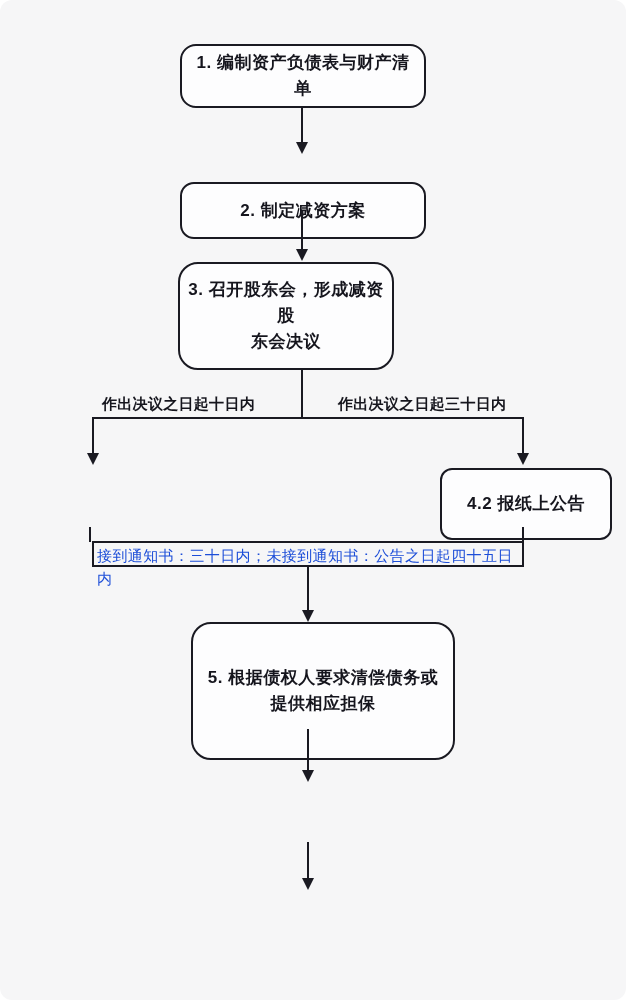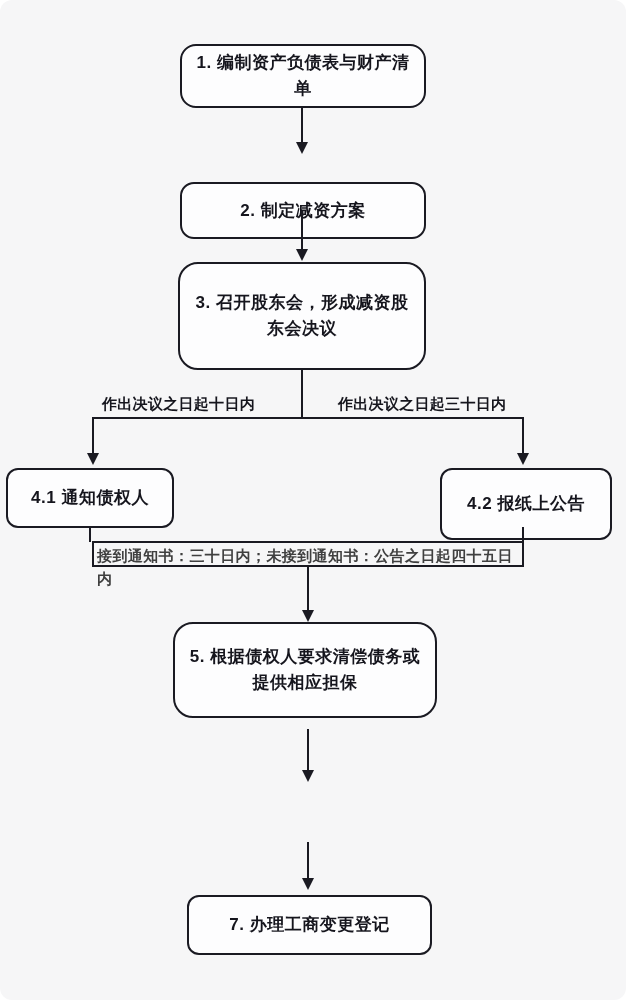--- a/index.html
+++ b/index.html
@@ -26,22 +26,22 @@
   .edge-label{
     position:absolute;color:#15151d;
     font-size:15px;line-height:18px;font-weight:600;letter-spacing:0.3px;
     white-space:nowrap;
   }
   .merge-rect{
     position:absolute;box-sizing:border-box;
     border:2px solid #1a1a22;background:transparent;
   }
   .merge-label{
-    position:absolute;color:#404040;
-    font-size:15px;line-height:23px;font-weight:700;letter-spacing:0.4px;
+    position:absolute;color:#1d4ed8;
+    font-size:15px;line-height:23px;font-weight:400;letter-spacing:0.4px;
     white-space:pre-line;
   }
 </style>
 </head>
 <body>
 
 <div class="canvas">
 
   <div class="node" style="left:180px;top:44px;width:246px;height:64px;border-radius:16px;">
     <span class="node-label">1. 编制资产负债表与财产清
@@ -51,65 +51,59 @@
   <div class="vline" style="left:301px;top:107px;height:36px;"></div>
   <div class="arrowhead" style="left:296px;top:142px;"></div>
 
   <div class="node" style="left:180px;top:155px;width:246px;height:57px;border-radius:14px;margin-top:27px;">
     <span class="node-label">2. 制定减资方案</span>
   </div>
 
   <div class="vline" style="left:301px;top:211px;height:39px;"></div>
   <div class="arrowhead" style="left:296px;top:249px;"></div>
 
-  <div class="node" style="left:178px;top:262px;width:248px;height:108px;border-radius:20px;">
+  <div class="node" style="left:178px;top:262px;width:216px;height:108px;border-radius:20px;">
     <span class="node-label">3. 召开股东会，形成减资股
 东会决议</span>
   </div>
 
   <div class="vline" style="left:301px;top:369px;height:50px;"></div>
 
   <div class="edge-label" style="left:338px;top:395px;">作出决议之日起三十日内</div>
   <div class="edge-label" style="left:102px;top:395px;">作出决议之日起十日内</div>
 
   <div class="hline" style="left:92px;top:417px;width:432px;"></div>
 
   <div class="vline" style="left:92px;top:417px;height:37px;"></div>
   <div class="arrowhead" style="left:87px;top:453px;"></div>
 
   <div class="vline" style="left:522px;top:417px;height:37px;"></div>
   <div class="arrowhead" style="left:517px;top:453px;"></div>
 
-  <div class="node" style="left:6px;top:468px;width:168px;height:60px;border-radius:12px;">
-    <span class="node-label">4.1 通知债权人</span>
-  </div>
 
   <div class="node" style="left:440px;top:468px;width:172px;height:72px;border-radius:12px;">
     <span class="node-label">4.2 报纸上公告</span>
   </div>
 
   <div class="vline" style="left:89px;top:527px;height:15px;"></div>
   <div class="vline" style="left:522px;top:527px;height:15px;"></div>
 
   <div class="merge-rect" style="left:92px;top:541px;width:432px;height:26px;"></div>
   <div class="merge-label" style="left:97px;top:544px;width:436px;">接到通知书：三十日内；未接到通知书：公告之日起四十五日
 内</div>
 
   <div class="vline" style="left:307px;top:566px;height:45px;"></div>
   <div class="arrowhead" style="left:302px;top:610px;"></div>
 
-  <div class="node" style="left:173px;top:622px;width:264px;height:96px;border-radius:20px;">
+  <div class="node" style="left:191px;top:622px;width:264px;height:138px;border-radius:20px;">
     <span class="node-label">5. 根据债权人要求清偿债务或
 提供相应担保</span>
   </div>
 
   <div class="vline" style="left:307px;top:729px;height:42px;"></div>
   <div class="arrowhead" style="left:302px;top:770px;"></div>
 
 
   <div class="vline" style="left:307px;top:842px;height:37px;"></div>
   <div class="arrowhead" style="left:302px;top:878px;"></div>
 
-  <div class="node" style="left:187px;top:895px;width:245px;height:60px;border-radius:12px;">
-    <span class="node-label">7. 办理工商变更登记</span>
-  </div>
 
 </div>
 
 </body></html>

